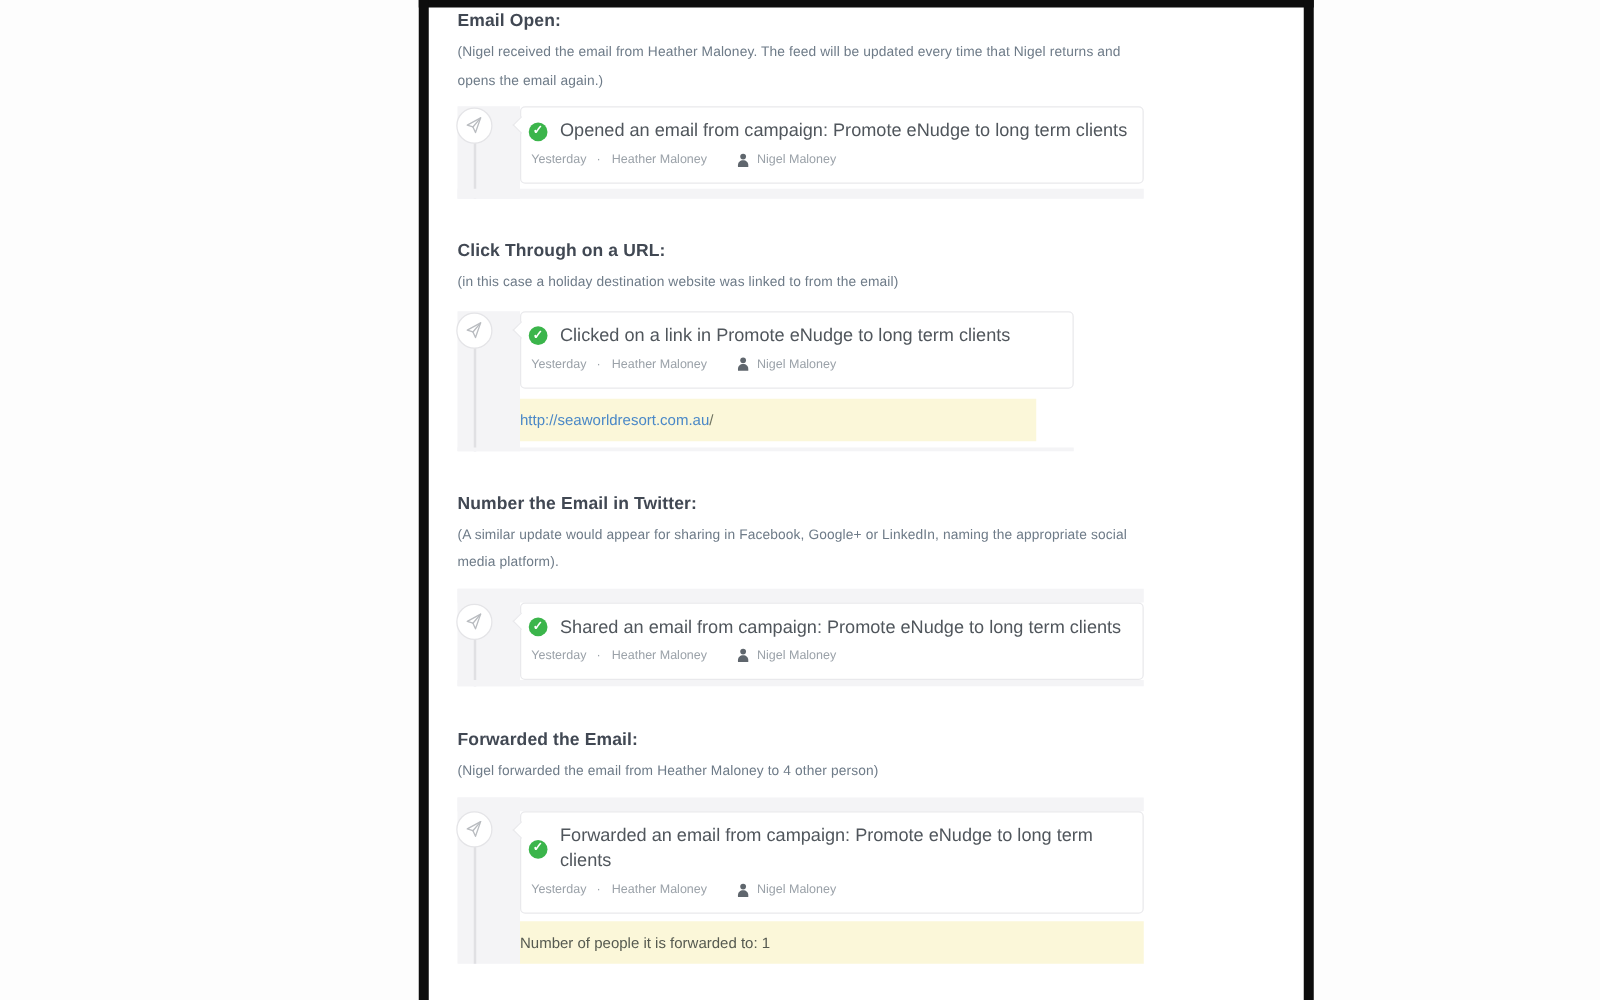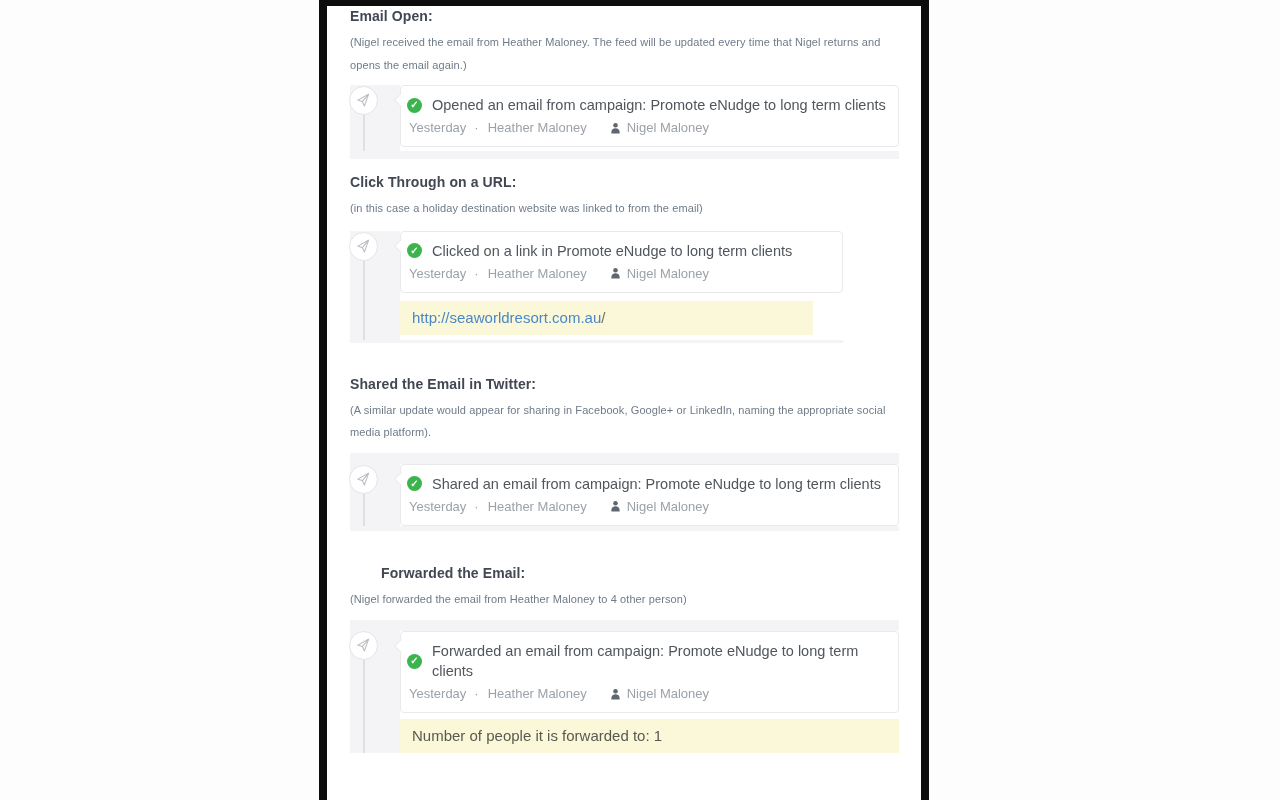--- a/index.html
+++ b/index.html
@@ -2,41 +2,41 @@
 <html><head>
 <meta charset="utf-8">
 <style>
   * { margin:0; padding:0; box-sizing:border-box; }
   html,body { width:1280px; height:800px; background:#fdfdfd; }
   body { font-family:"Liberation Sans", sans-serif; overflow:hidden; }
 
   .canvas { position:relative; width:1280px; height:800px; background:#fdfdfd; }
 
   .frame {
-    position:absolute; left:319px; top:0; width:610px; height:800px;
+    position:absolute; left:335px; top:0; width:716px; height:800px;
     background:#fff;
     border-left:8px solid #0d0d0d;
     border-right:8px solid #0d0d0d;
     border-top:6px solid #0d0d0d;
   }
 
   .doc { position:absolute; left:23px; top:0; width:549px; }
 
   .sec h3 {
     font-size:14px; font-weight:bold; color:#414853; line-height:16px;
     letter-spacing:0.1px;
   }
   .sec p {
     margin-top:7px; font-size:11px; color:#6e7b88; line-height:22.5px;
     letter-spacing:0.1px; max-width:549px;
   }
   .s1 h3 { margin-top:2px; }
-  .s2 h3 { margin-top:15px; }
+  .s2 h3 { margin-top:33px; }
   .s3 h3 { margin-top:33px; }
-  .s4 h3 { margin-top:34px;margin-left:31px; }
+  .s4 h3 { margin-top:34px; }
 
   
   .card { position:relative; width:549px; }
   .c1 { margin-top:9px;  }
   .c2 { margin-top:11px; width:493px; }
   .c3 { margin-top:9px;  }
   .c4 { margin-top:10px; }
 
   .gutter { position:absolute; left:0; top:0; bottom:0; width:50px; background:#f4f4f6; }
   .tl-line { position:absolute; left:13px; top:16px; bottom:0; width:2px; background:#e0e0e3; }
@@ -69,27 +69,27 @@
     transform:rotate(45deg);
   }
 
   .activity { display:flex; align-items:center; font-size:14.5px; color:#50565c; line-height:20px; }
   .check {
     flex:none; width:15px; height:15px; margin-right:10px; border-radius:50%;
     background:#3bb54b; color:#fff; font-size:10px; font-weight:bold;
     display:flex; align-items:center; justify-content:center; line-height:1;
   }
   .meta { display:flex; align-items:center; margin-top:5px; padding-left:2px;
-          font-size:13px; color:#9ba2a9; line-height:15px; }
+          font-size:10px; color:#9ba2a9; line-height:15px; }
   .meta .m-dot { margin:0 9px 0 8px; }
   .meta .person { display:flex; align-items:center; margin:0 6px 0 23px; }
 
   .detail {
-    background:#fbf7d9; margin-top:6px; padding:9px 12px;
-    font-size:15px; color:#565a50; line-height:16px;
+    background:#fbf7d9; margin-top:6px; padding:9px 0;
+    font-size:12px; color:#565a50; line-height:16px;
   }
   .c2 .detail { width:413px; margin-top:8px; }
   .detail a { color:#4a88c7; text-decoration:none; }
   .detail .suffix { color:#6f7360; }
 </style>
 </head>
 <body>
 
 <div class="canvas">
   <div class="frame">
@@ -168,21 +168,21 @@
             </div>
             <div class="detail">
               <a href="#">http://seaworldresort.com.au</a><span class="suffix">/</span>
             </div>
           </div>
           <div class="botband"></div>
         </div>
       </section>
 
       <section class="sec s3">
-        <h3>Shared the Email in Twitter:</h3>
+        <h3>Number the Email in Twitter:</h3>
         <p>(A similar update would appear for sharing in Facebook, Google+ or LinkedIn, naming the appropriate social media platform).</p>
         <div class="card c3">
           <div class="gutter">
             <div class="tl-line"></div>
           </div>
           <div class="topband"></div>
           <div class="icon-circle">
             <svg width="15" height="15" viewBox="0 0 24 24" fill="none" stroke="#b9bcc0" stroke-width="1.7" stroke-linejoin="round" stroke-linecap="round">
               <path d="M21 3 L3 10.5 L10 13.5 L12.5 21 Z"></path>
               <path d="M10 13.5 L21 3"></path>

